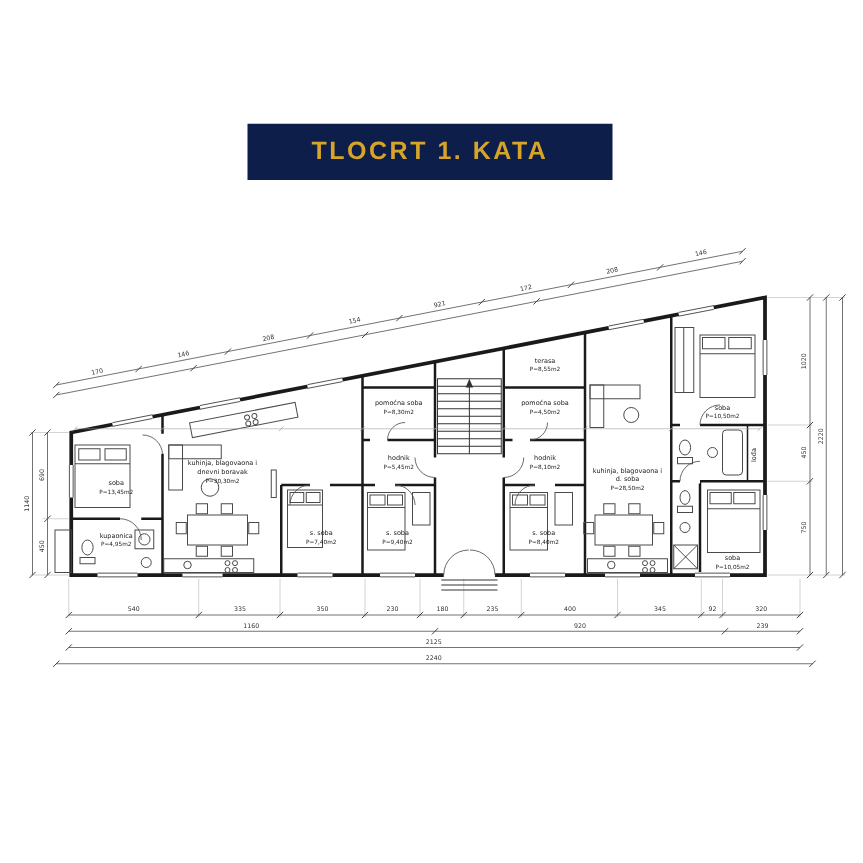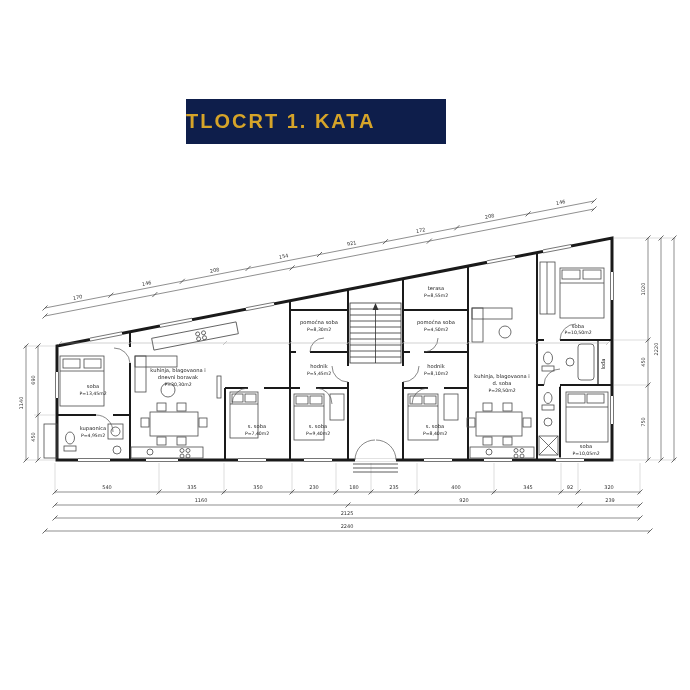--- a/index.html
+++ b/index.html
@@ -1,19 +1,19 @@
 <!DOCTYPE html>
 <html><head>
 <meta charset="utf-8">
 <style>
   html,body{margin:0;padding:0;background:#fff;}
   .page{position:relative;width:690px;height:690px;background:#ffffff;overflow:hidden;
         font-family:"Liberation Sans",sans-serif;}
-  .banner{position:absolute;left:186px;top:99px;width:260px;height:45px;
-          background:#0e1e4b;display:flex;align-items:center;}
+  .banner{position:absolute;left:198px;top:99px;width:292px;height:45px;
+          background:#0e1e4b;display:flex;align-items:center;justify-content:center;}
   .banner span{color:#d6a429;font-size:20px;font-weight:bold;letter-spacing:2px;}
   svg{position:absolute;left:0;top:0;}
   svg text{font-family:"DejaVu Sans",sans-serif;}
   .dimtxt{font-size:5px;fill:#333;text-anchor:middle;}
   .rname{font-size:5.2px;fill:#222;text-anchor:middle;}
   .rarea{font-size:4.6px;fill:#222;text-anchor:middle;}
   .tick{stroke:#444;stroke-width:0.8;fill:none;}
   .tick2{stroke:#999;stroke-width:0.5;fill:none;}
   .dimline{stroke:#444;stroke-width:0.6;fill:none;}
   .dimlight{stroke:#999;stroke-width:0.45;fill:none;}

